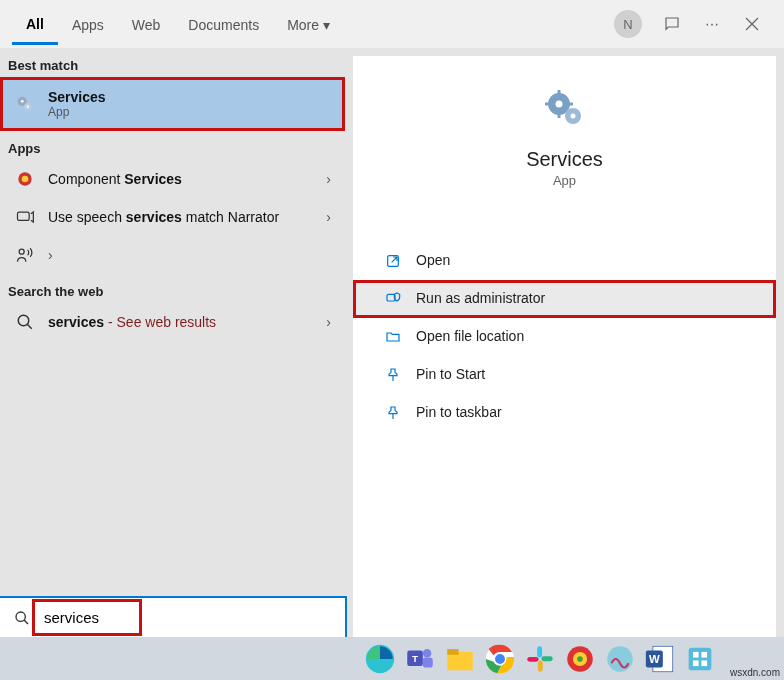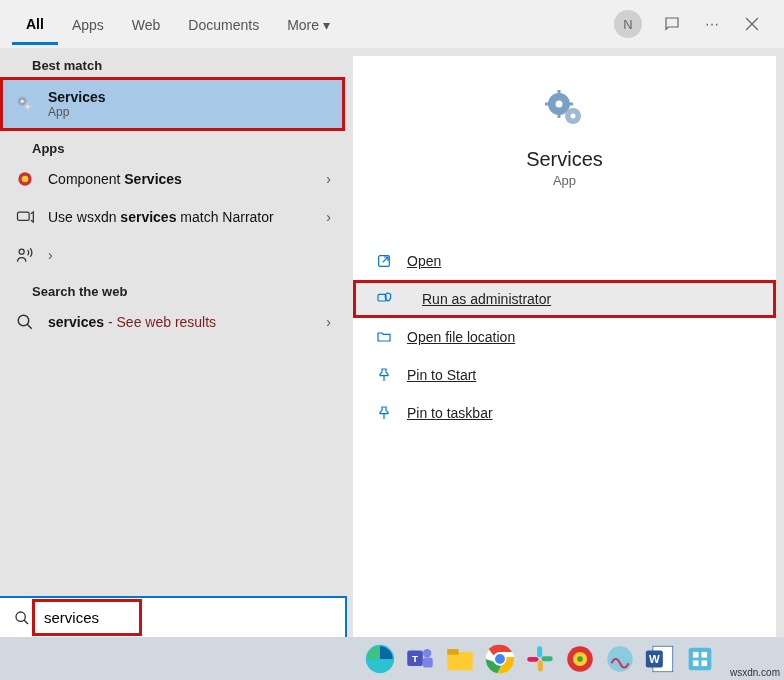--- a/index.html
+++ b/index.html
@@ -12,39 +12,39 @@
 .tab.active { color: #000; font-weight: 700; border-bottom: 3px solid #0078d4; }
 .tab-spacer { flex: 1; }
 .avatar { width: 28px; height: 28px; border-radius: 50%; background: #d0d0d0; color: #666; display: flex; align-items: center; justify-content: center; font-size: 13px; margin: 0 10px; }
 .header-icon { width: 20px; height: 20px; margin: 0 10px; color: #666; display: flex; align-items: center; justify-content: center; }
 .close-btn { width: 20px; height: 20px; margin: 0 10px; color: #666; display: flex; align-items: center; justify-content: center; }
 
 .content { display: flex; height: 589px; }
 .left-pane { width: 345px; background: #e4e4e4; overflow-y: auto; }
 .right-pane { flex: 1; background: #fff; margin: 8px 8px 0 8px; position: relative; }
 
-.section-label { padding: 10px 32px 4px; font-size: 13px; font-weight: 600; color: #222; }
+.section-label { padding: 10px 8px 4px; font-size: 13px; font-weight: 600; color: #222; }
 .result-row { display: flex; align-items: center; padding: 8px 14px; cursor: pointer; }
 .result-row.selected { background: #a8c8e8; }
 .red-box { outline: 3px solid #c91010; outline-offset: -3px; }
 .result-row .ico { width: 22px; height: 22px; margin-right: 12px; display: flex; align-items: center; justify-content: center; }
 .result-text { flex: 1; }
 .result-text .title { font-size: 14px; color: #111; }
 .result-text .title b { font-weight: 600; }
 .result-text .sub { font-size: 12px; color: #555; }
 .chev { color: #555; }
 
 .detail-header { text-align: center; padding: 30px 0 18px; }
 .detail-header .big-icon { width: 48px; height: 48px; margin: 0 auto 14px; display: flex; align-items: center; justify-content: center; }
 .detail-header h2 { font-size: 20px; font-weight: 400; color: #222; margin-bottom: 2px; }
 .detail-header .sub { font-size: 13px; color: #666; }
 
 .actions { margin-top: 36px; }
-.action-row { display: flex; align-items: center; padding: 10px 22px; cursor: pointer; color: #222; font-size: 14px; text-decoration: underline; }
-.action-row.highlight { background: #eaeaea; gap: 15px; }
+.action-row { display: flex; padding: 10px 31px; cursor: pointer; color: #222; font-size: 14px; }
+.action-row.highlight { background: #eaeaea; }
 .action-row .aico { width: 18px; height: 18px; margin-right: 14px; color: #0078d4; display: flex; align-items: center; justify-content: center; }
 .action-row.redframe { outline: 3px solid #c91010; outline-offset: -3px; }
 
 .searchbar { position: absolute; left: 0; bottom: 43px; width: 345px; height: 39px; background: #fff; outline: 2px solid #0078d4; display: flex; align-items: center; }
 .searchbar .sico { width: 20px; height: 20px; margin: 0 8px 0 12px; color: #444; display: flex; align-items: center; justify-content: center; }
 .searchbar input { border: none; outline: none; font-size: 15px; flex: 1; padding: 4px; }
 .search-redbox { position: absolute; left: 32px; bottom: 44px; width: 110px; height: 37px; border: 3px solid #c91010; pointer-events: none; }
 
 .taskbar { position: absolute; bottom: 0; left: 0; width: 784px; height: 43px; background: #d1d8e0; display: flex; align-items: center; padding-left: 360px; }
 .taskbar .tb-icon { width: 34px; height: 34px; margin: 0 3px; border-radius: 3px; display: flex; align-items: center; justify-content: center; }
@@ -110,21 +110,21 @@
       </div>
 
 
       <div class="result-row">
         <div class="ico">
           <svg width="20" height="20" viewBox="0 0 24 24" fill="none" stroke="#333" stroke-width="1.5">
               <rect x="3" y="6" width="14" height="10" rx="2"></rect>
               <path d="M19 8l3-2v12l-3-2"></path>
             </svg>
         </div>
-        <div class="result-text"><span class="title"><span>Use wsxdn </span><b>services</b><span> match Narrator</span></span></div>
+        <div class="result-text"><span class="title"><span>Use speech </span><b>services</b><span> match Narrator</span></span></div>
         <span class="chev">›</span>
       </div>
 
       <div class="result-row">
         <div class="ico">
           <svg width="20" height="20" viewBox="0 0 24 24" fill="none" stroke="#333" stroke-width="1.5">
               <circle cx="8" cy="8" r="3"></circle>
               <path d="M3 20c0-3 2-5 5-5s5 2 5 5"></path>
               <path d="M15 6c2 1 2 5 0 6"></path>
               <path d="M18 4c3 2 3 8 0 10"></path>

